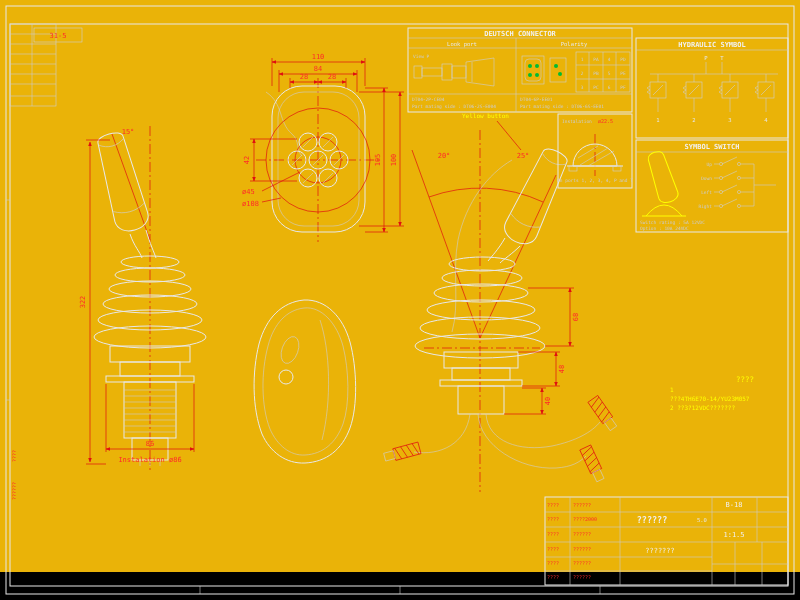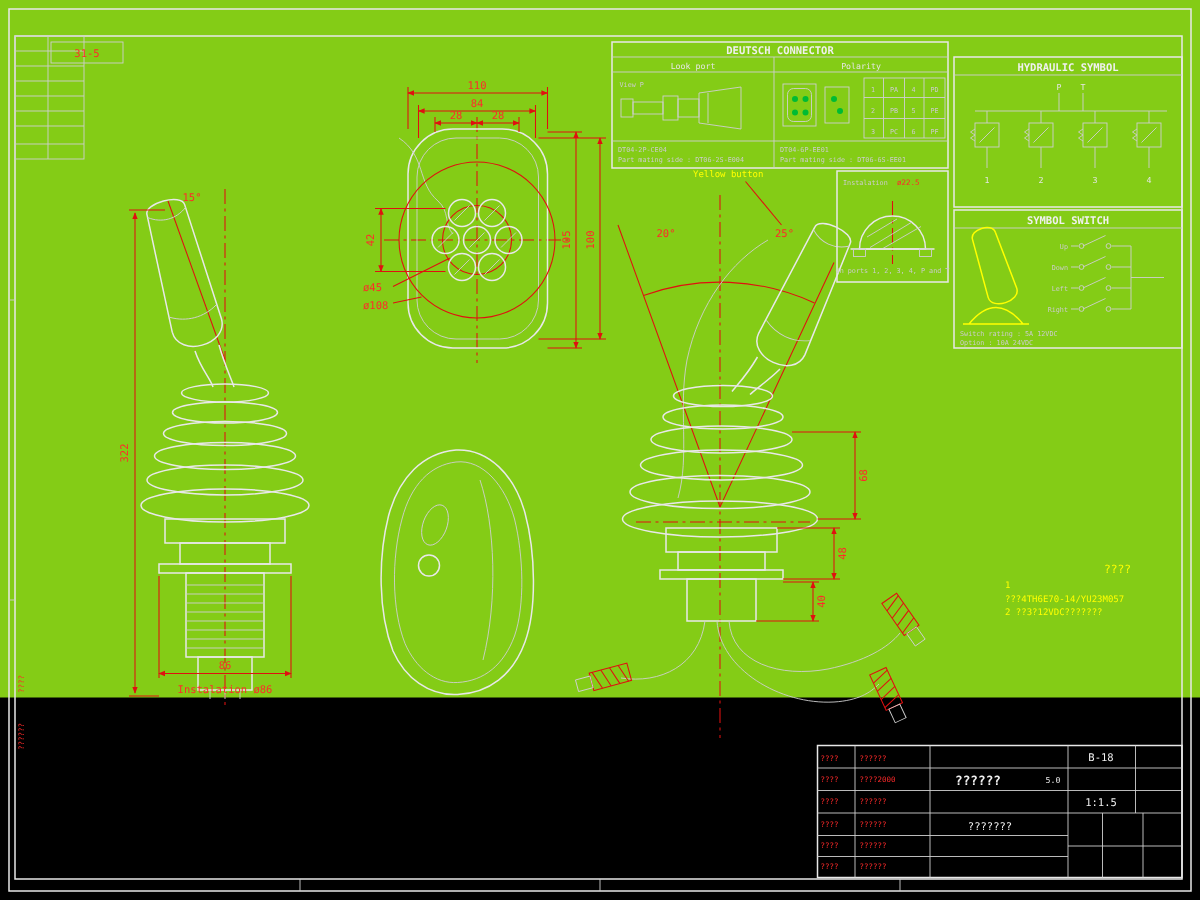--- a/index.html
+++ b/index.html
@@ -1,16 +1,16 @@
 <!DOCTYPE html>
 <html><head>
 <meta charset="utf-8">
 <style>
   html,body{margin:0;padding:0;background:#000;width:800px;height:600px;overflow:hidden}
-  .stage{position:relative;width:800px;height:465px;background:#84cc16}
+  .stage{position:relative;width:800px;height:572px;background:#eab308}
   svg text{font-family:"DejaVu Sans Mono","Liberation Mono",monospace}
   .w{fill:none;stroke:#e8e8e8;stroke-width:1}
   .wt{fill:none;stroke:#cfcfcf;stroke-width:.6}
   .r{fill:none;stroke:#e01010;stroke-width:.7}
   .rc{fill:none;stroke:#e01010;stroke-width:.7;stroke-dasharray:10 3 2 3}
   .y{fill:none;stroke:#ffff00;stroke-width:1}
   .gdot{fill:#00bb33;stroke:none}
   .t4{font-size:4.5px;fill:#cccccc}
   .t5{font-size:5.5px;fill:#e6e6e6}
   .tw7{font-size:7px;fill:#f0f0f0}

